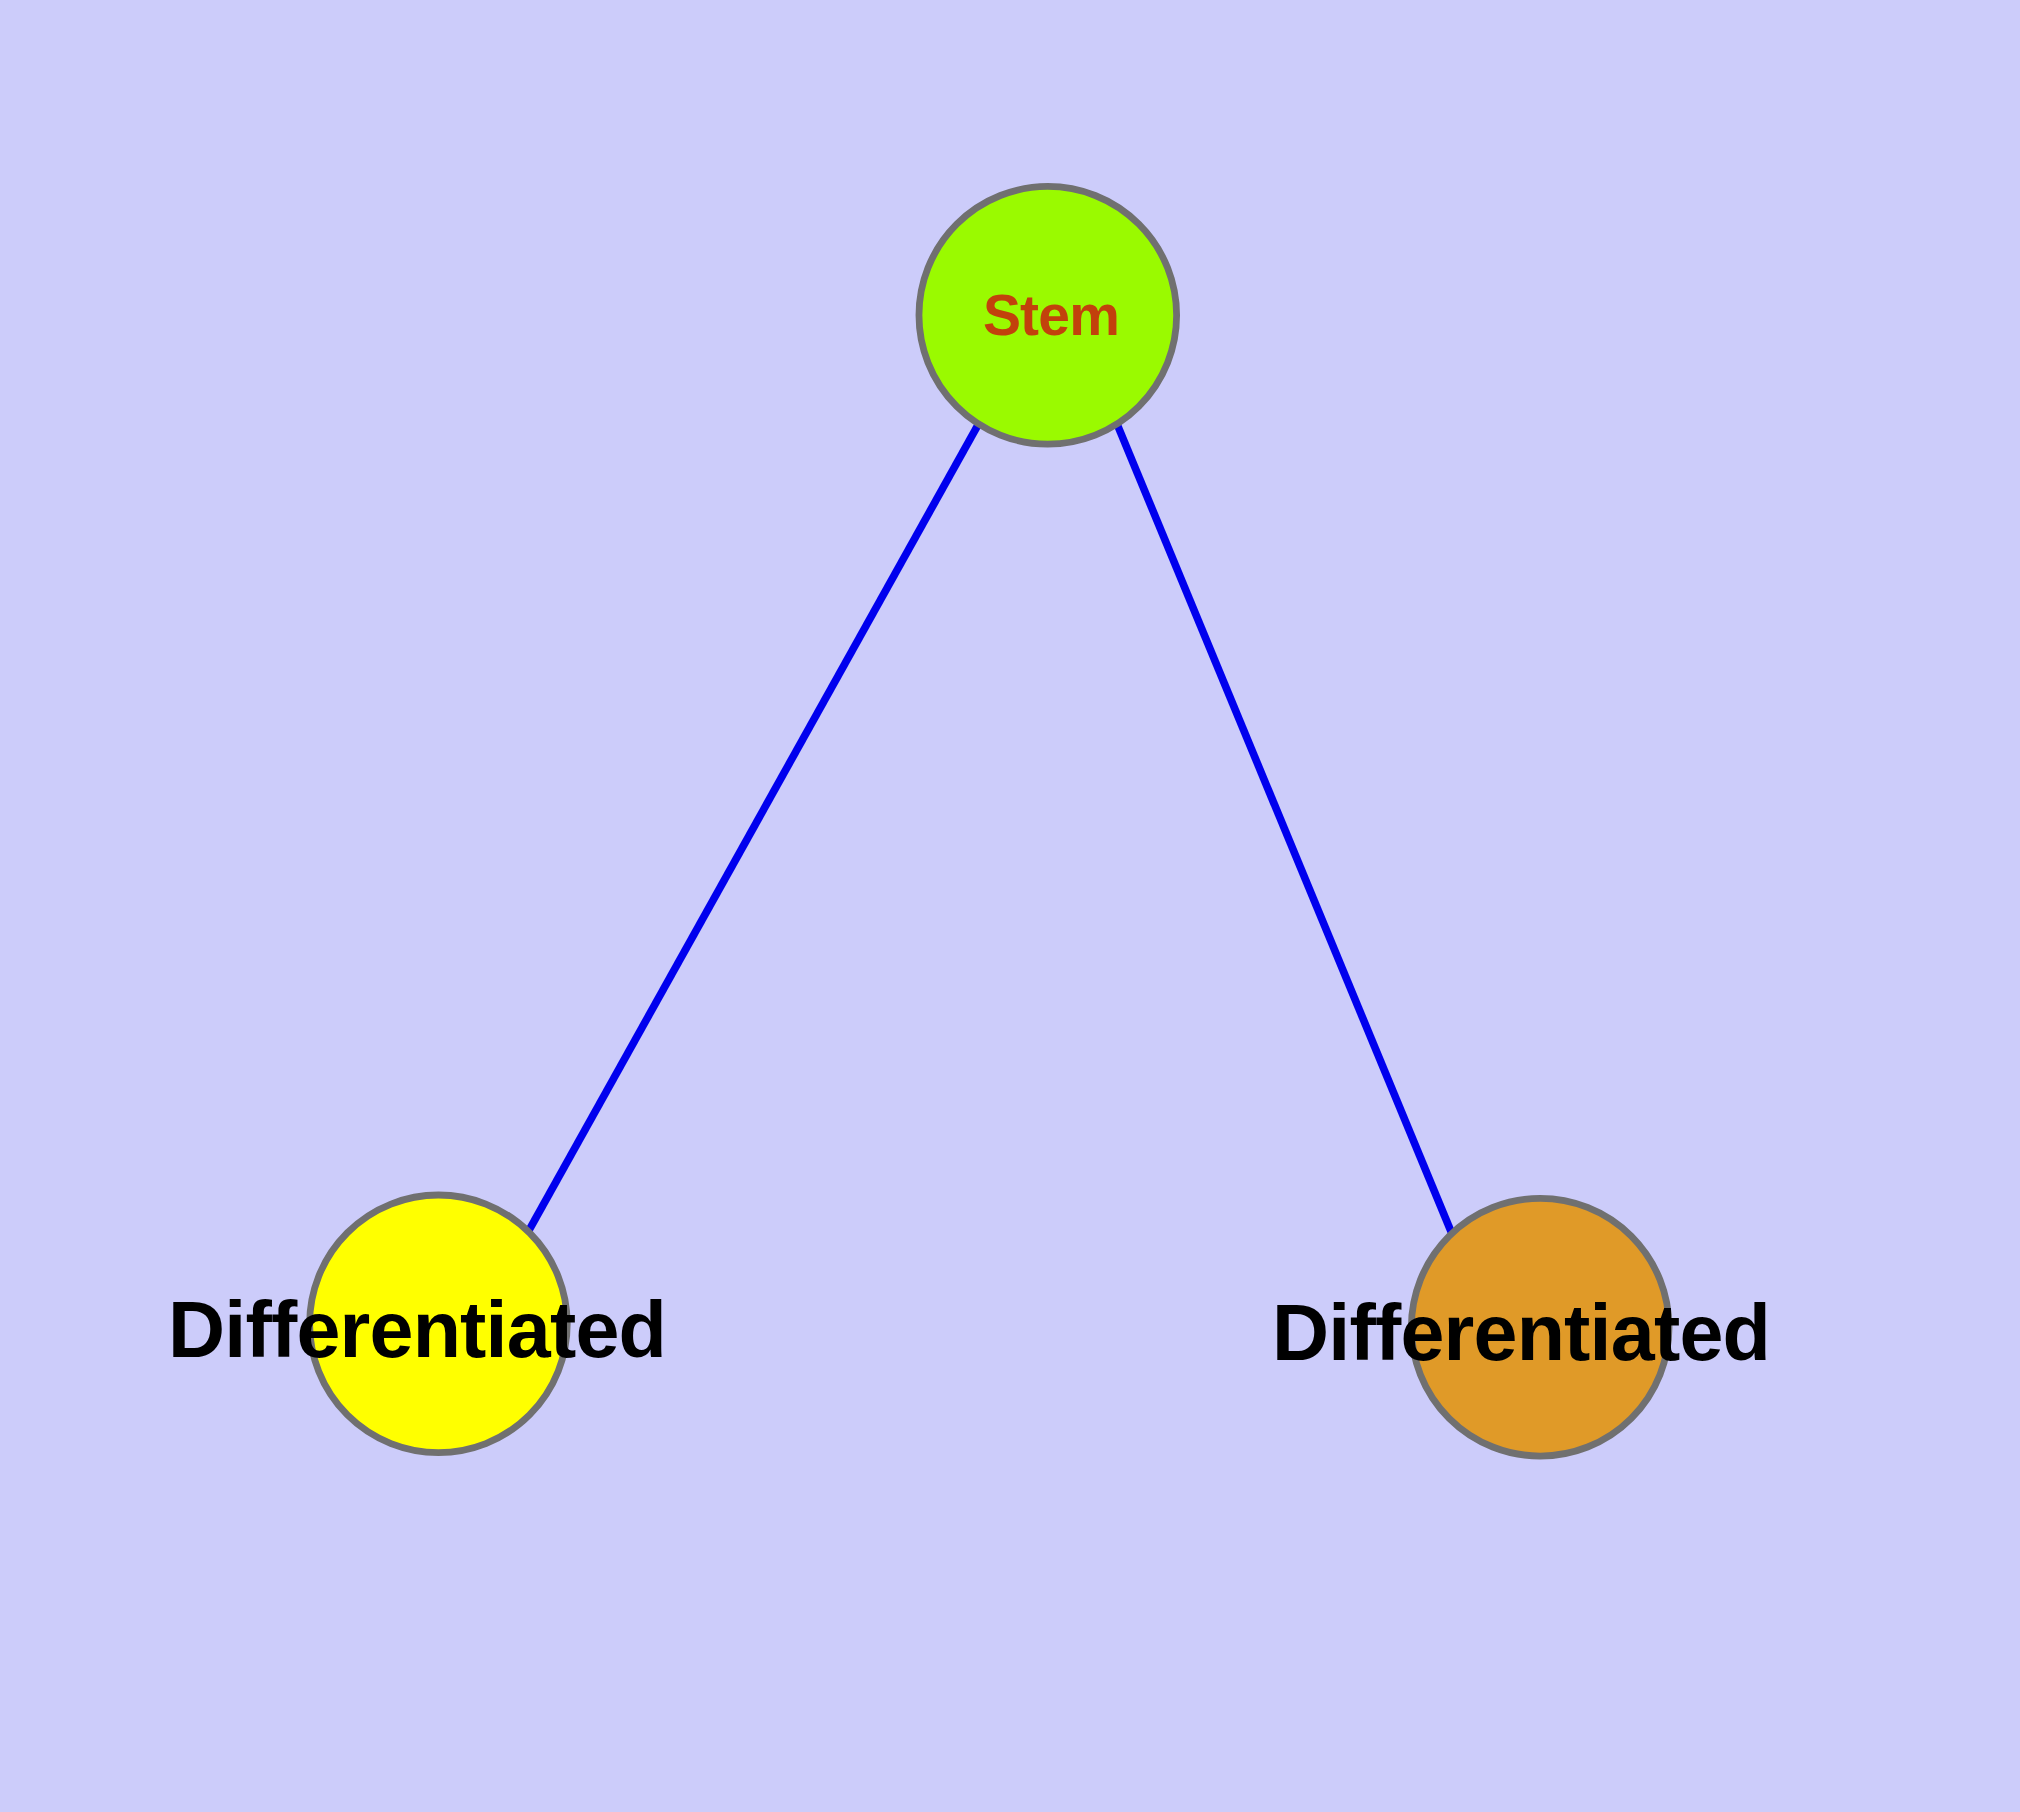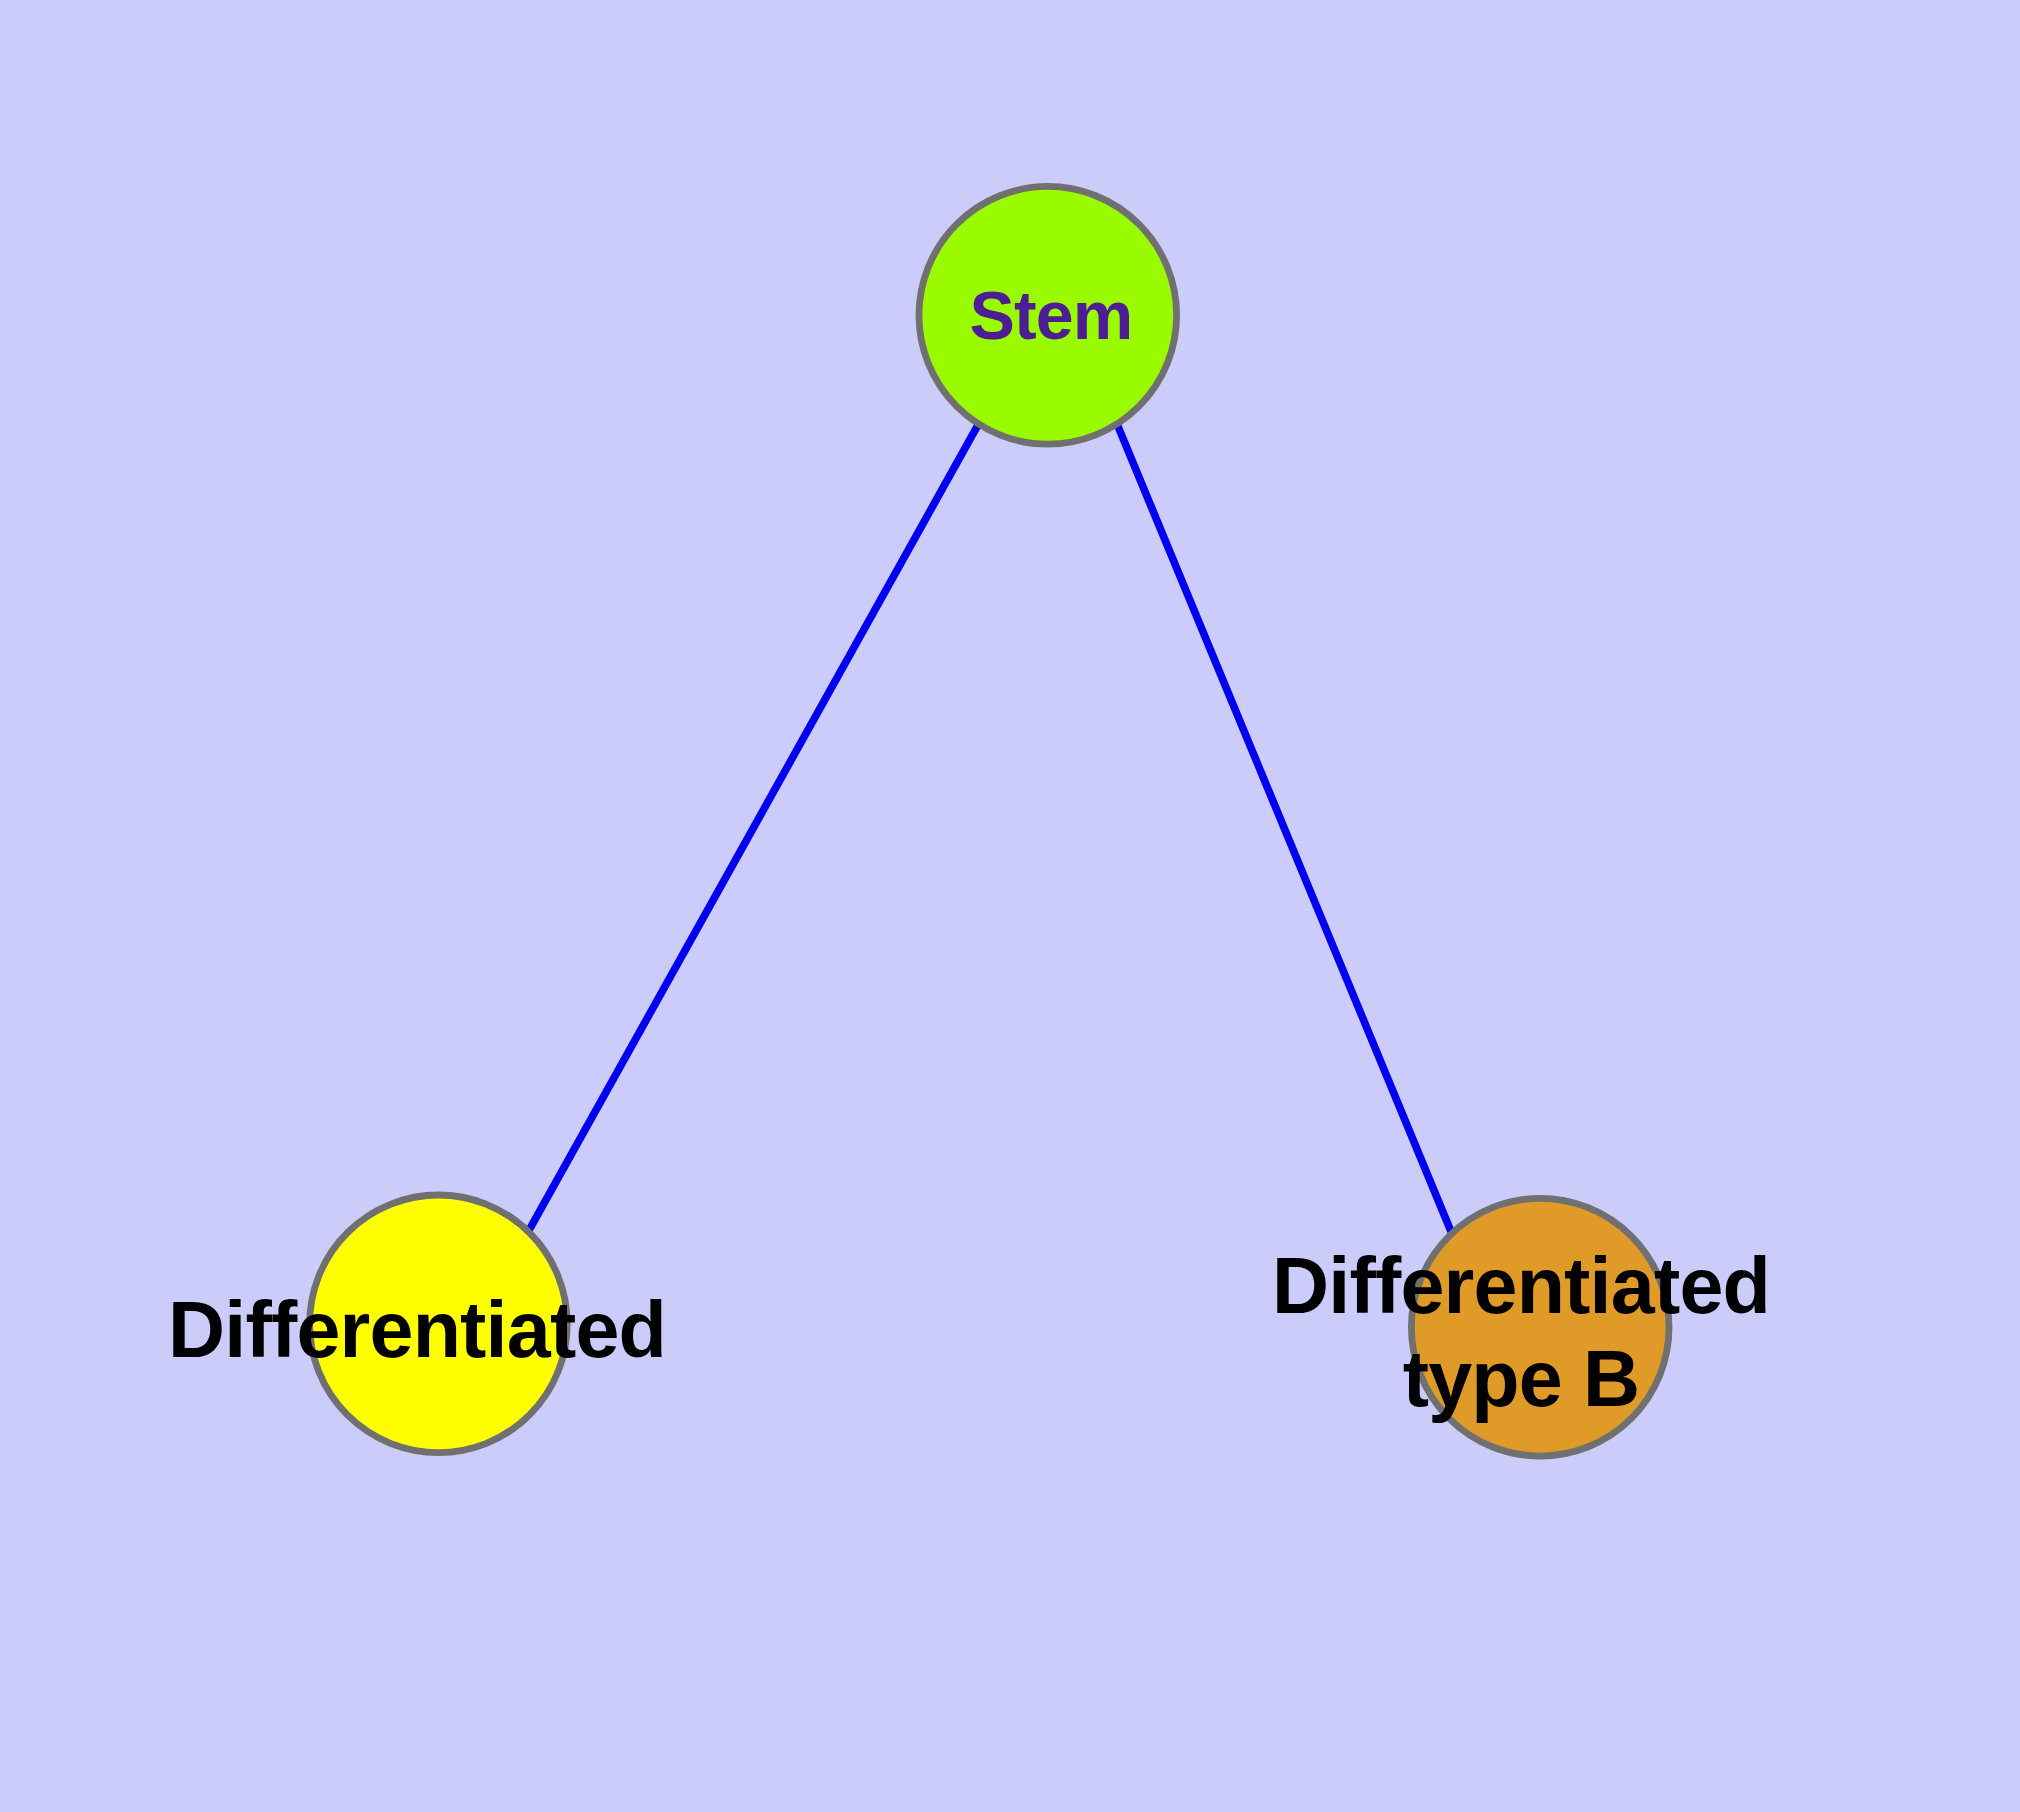--- a/index.html
+++ b/index.html
@@ -62,20 +62,20 @@
     </g>
 
     <g>
       <circle cx="1236" cy="372" r="152" fill="#9afa00" stroke="#707070" stroke-width="8"></circle>
       <circle cx="517" cy="1562" r="152" fill="#ffff00" stroke="#707070" stroke-width="8"></circle>
       <circle cx="1817" cy="1566" r="152" fill="#e09a28" stroke="#707070" stroke-width="8"></circle>
     </g>
 
   </svg>
 
-  <div class="node-label node-label-single" style="left: 1051px; top: 315px; color: #4c1d95; font-size: 68px;">Stem</div>
+  <div class="node-label node-label-single" style="left: 1051px; top: 315px; color: #c2410c; font-size: 57px;">Stem</div>
 
   <div class="node-label" style="left: 417px; top: 1329px; color: rgb(0, 0, 0); font-size: 79px;"><span>Differentiated</span><br></div>
 
-  <div class="node-label" style="left: 1521px; top: 1332px; color: rgb(0, 0, 0); font-size: 79px;"><span>Differentiated</span><br><span>type B</span></div>
+  <div class="node-label" style="left: 1521px; top: 1332px; color: rgb(0, 0, 0); font-size: 79px;"><span>Differentiated</span><br></div>
 
 </div>
 
 
 </body></html>

